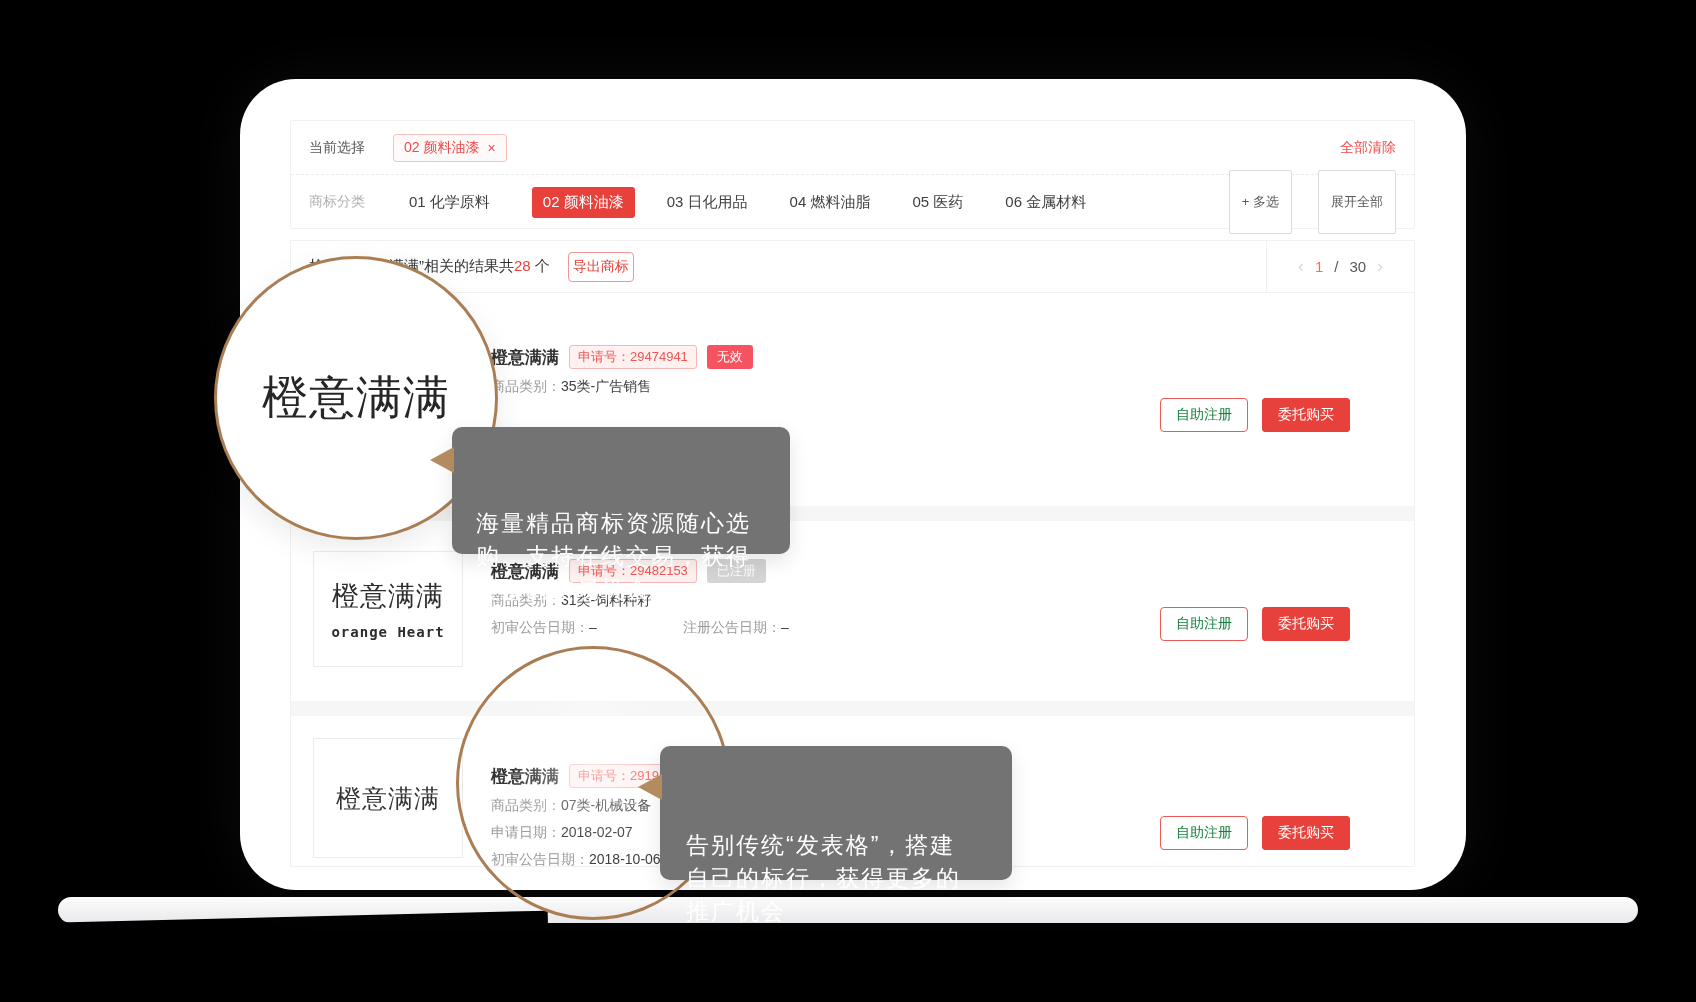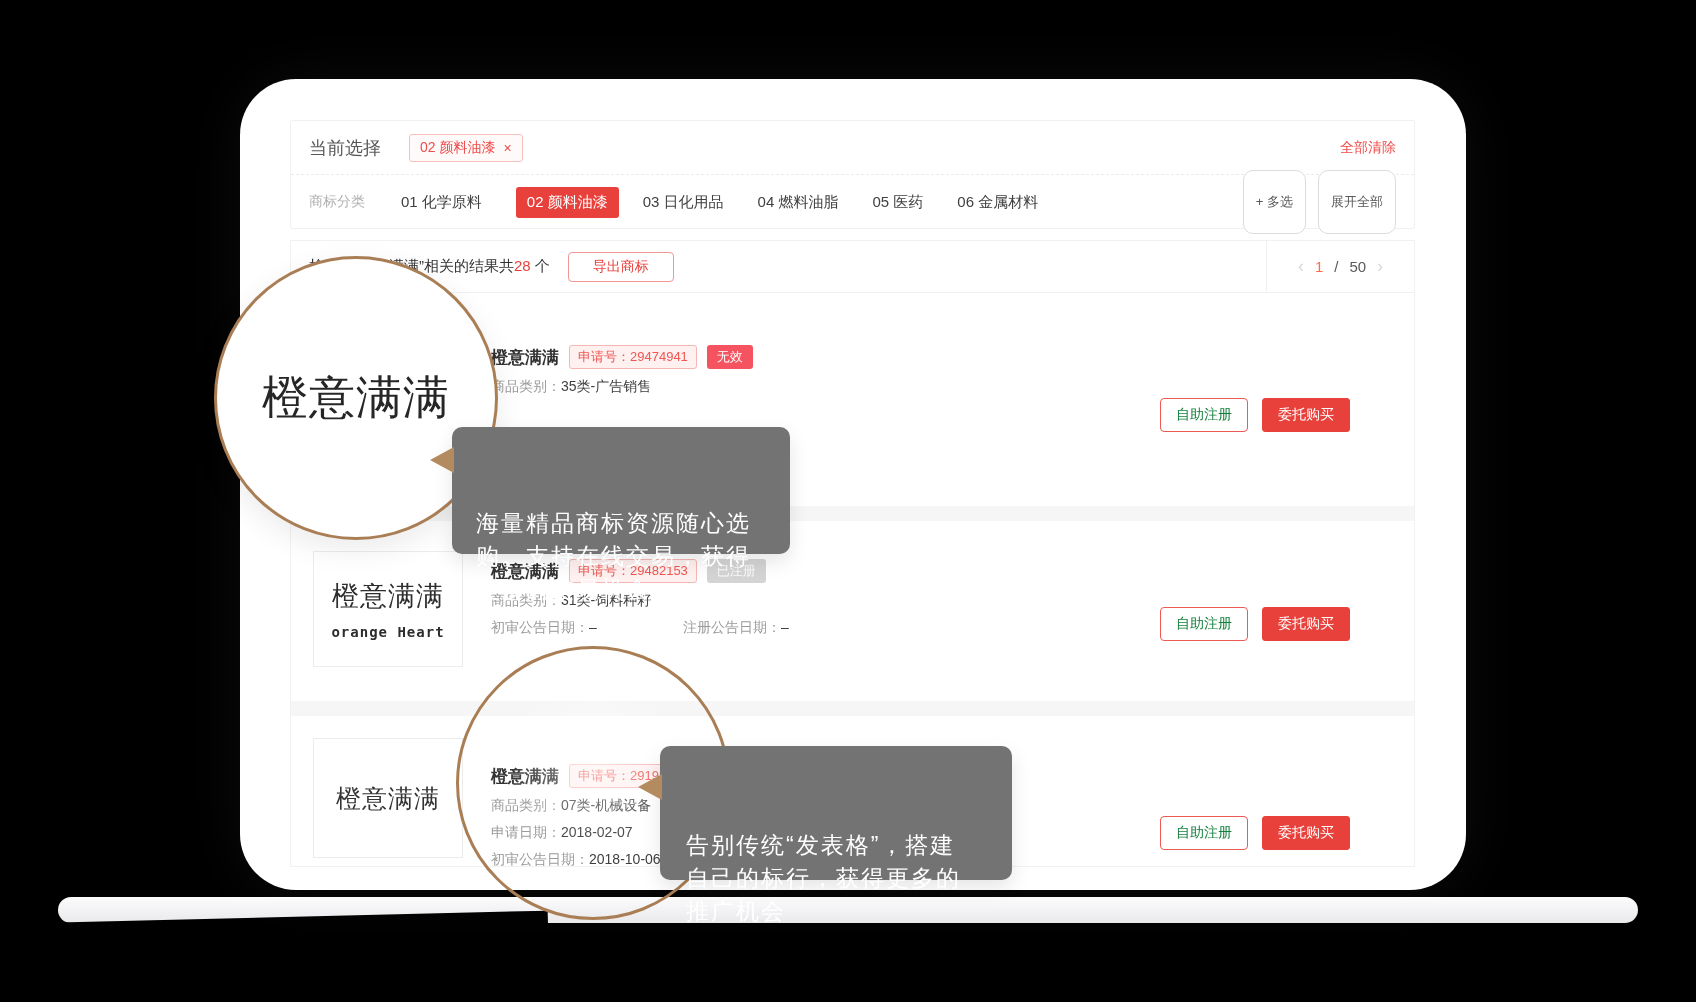--- a/index.html
+++ b/index.html
@@ -12,41 +12,41 @@
   .base-bar::after { content:""; position:absolute; left:-30px; bottom:-16px; width:520px; height:22px;
     background:#000; transform:rotate(-1.4deg); }
 
   
   .window { position:absolute; left:240px; top:79px; width:1226px; height:811px; background:#fff;
     border-radius:56px; z-index:1; box-shadow:0 0 60px rgba(255,255,255,.05); }
 
   .card { position:absolute; background:#fff; border:1px solid #f1f1f1; }
   .top-card { left:50px; top:41px; width:1125px; height:109px; border-radius:2px; }
   .filter-row { height:54px; display:flex; align-items:center; padding:0 18px; border-bottom:1px dashed #ebebeb; }
-  .filter-label { font-size:18px; color:#595959; margin-right:28px; }
+  .filter-label { font-size:14px; color:#595959; margin-right:28px; }
   .filter-tag { display:inline-flex; align-items:center; gap:8px; border:1px solid #f5c0be; background:#fffafa;
     color:#ef4c4a; font-size:14px; padding:4px 10px; border-radius:3px; cursor:pointer; }
   .filter-tag .x { font-size:14px; }
   .spacer { flex:1; }
   .clear-all { font-size:14px; color:#ef4c4a; cursor:pointer; }
 
-  .category-row { height:54px; display:flex; align-items:center; padding:0 18px; }
+  .category-row { height:54px; display:flex; align-items:center; padding:0 18px;gap:8px; }
   .cat-label { font-size:14px; color:#b0b0b0; margin-right:36px; }
   .cat-item { font-size:15px; color:#404040; margin-right:34px; cursor:pointer; white-space:nowrap; }
   .cat-item.selected { background:#e8413c; color:#fff; padding:6px 11px; border-radius:3px; margin-right:24px; }
-  .mini-btn { border:1px solid #dcdcdc; color:#595959; font-size:13px; padding:22px 12px; border-radius:10px;
-    background:#fff; margin-left:12px; cursor:pointer; white-space:nowrap; }
+  .mini-btn { border:1px solid #dcdcdc; color:#595959; font-size:13px; padding:22px 12px; border-radius:2px;
+    background:#fff; margin-left:18px; cursor:pointer; white-space:nowrap; }
 
   .results-card { left:50px; top:161px; width:1125px; height:627px; overflow:hidden; }
   .results-header { position:relative; height:52px; display:flex; align-items:center; padding-left:18px;
     border-bottom:1px solid #f0f0f0; }
   .rh-text { font-size:15px; color:#333; white-space:nowrap; }
   .rh-count { color:#e8413c; }
   .export-btn { margin-left:18px; border:1px solid #f19795; color:#e8413c; background:#fff; font-size:14px;
-    padding:5px 24px; border-radius:4px; cursor:pointer; white-space:nowrap; }
+    padding:5px 4px; border-radius:4px; cursor:pointer; white-space:nowrap; }
   .disclaimer { margin-left:16px; font-size:13px; color:#a6a6a6; white-space:nowrap; }
   .disclaimer .link { color:#3e7bd8; font-weight:bold; cursor:pointer; }
   .pagination { position:absolute; right:0; top:0; bottom:0; width:148px; border-left:1px solid #f0f0f0;
     display:flex; align-items:center; justify-content:center; gap:11px; font-size:15px; }
   .pg-arrow { color:#d8d8d8; font-size:18px; cursor:pointer; }
   .pg-cur { color:#ff6c47; }
   .pg-rest { color:#595959; }
 
   .result-row { position:relative; display:flex; background:#fff; }
   .row-1 { height:213px; padding:24px 0 0 22px; }
@@ -142,21 +142,21 @@
 
     <div class="card results-card">
 
       <div class="results-header">
         <span class="rh-text"><span>检索到“橙意满满”相关的结果共</span><span class="rh-count">28</span><span> 个</span></span>
         <span class="export-btn">导出商标</span>
         <span class="pagination">
           <span class="pg-arrow">‹</span>
           <span class="pg-cur">1</span>
           <span class="pg-rest">/</span>
-          <span class="pg-rest">50</span>
+          <span class="pg-rest">30</span>
           <span class="pg-arrow">›</span>
         </span>
       </div>
 
       <div class="result-row row-1">
         <div class="tm-box h150"></div>
         <div class="row-main">
           <div class="title-line">
             <span class="tm-title">橙意满满</span>
             <span class="app-tag">申请号：29474941</span>

